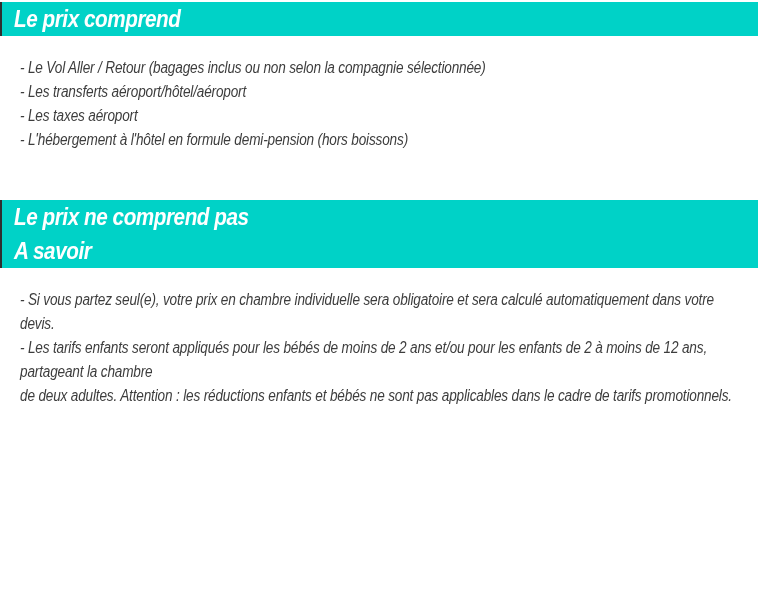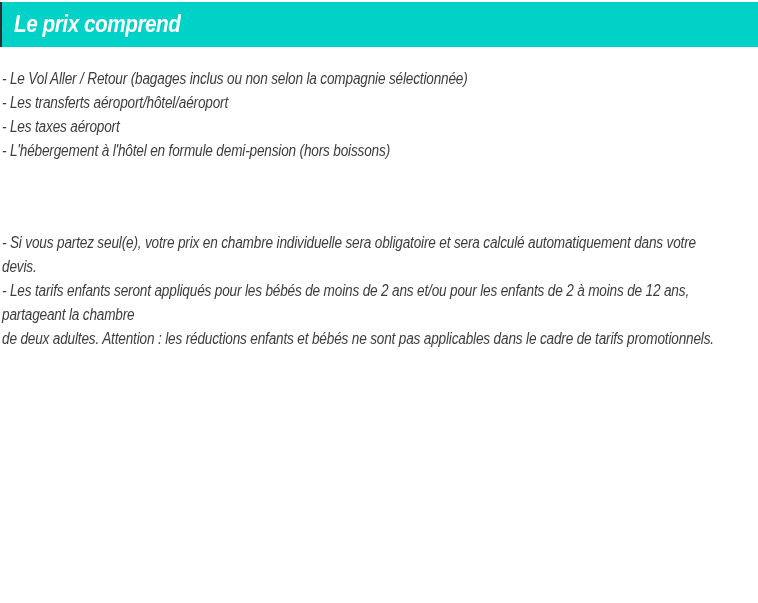--- a/index.html
+++ b/index.html
@@ -22,42 +22,42 @@
     overflow: hidden;
   }
   .page {
     width: 758px;
     height: 603px;
   }
   .section:first-child .bar {
     margin-top: 2px;
   }
   .bar {
-    height: 45px;
+    height: 34px;
     width: 100%;
     background: var(--accent);
     border-left: 2px solid var(--edge);
     display: flex;
     align-items: center;
     padding-left: 12px;
     text-align: center;
   }
   .bar-title {
     color: var(--header-text);
     font-size: 23px;
     font-weight: bold;
     font-style: italic;
     white-space: nowrap;
     display: inline-block;
     transform: scaleX(0.9);
     transform-origin: 0 50%;
     letter-spacing: -0.5px;
   }
   .content {
-    padding: 20px 0 48px 2px;
+    padding: 20px 0 48px 20px;
   }
   .section:last-child .content {
     padding-bottom: 0;
   }
   .line {
     font-style: italic;
     font-size: 16px;
     line-height: 24px;
     color: var(--body-text);
     white-space: nowrap;
@@ -77,23 +77,29 @@
     </div>
     <div class="content">
           <div class="line">- Le Vol Aller / Retour (bagages inclus ou non selon la compagnie sélectionnée)</div>
           <div class="line">- Les transferts aéroport/hôtel/aéroport</div>
           <div class="line">- Les taxes aéroport</div>
           <div class="line">- L'hébergement à l'hôtel en formule demi-pension (hors boissons)</div>
         </div>
   </section>
 
   <section class="section">
+    <div class="bar">
+      <span class="bar-title">Le prix ne comprend pas</span>
+    </div>
   </section>
 
   <section class="section">
+    <div class="bar">
+      <span class="bar-title">A savoir</span>
+    </div>
     <div class="content">
           <div class="line">- Si vous partez seul(e), votre prix en chambre individuelle sera obligatoire et sera calculé automatiquement dans votre</div>
           <div class="line">devis.</div>
           <div class="line">- Les tarifs enfants seront appliqués pour les bébés de moins de 2 ans et/ou pour les enfants de 2 à moins de 12 ans,</div>
           <div class="line">partageant la chambre</div>
           <div class="line">de deux adultes. Attention : les réductions enfants et bébés ne sont pas applicables dans le cadre de tarifs promotionnels.</div>
         </div>
   </section>
 </div>
 </div>

